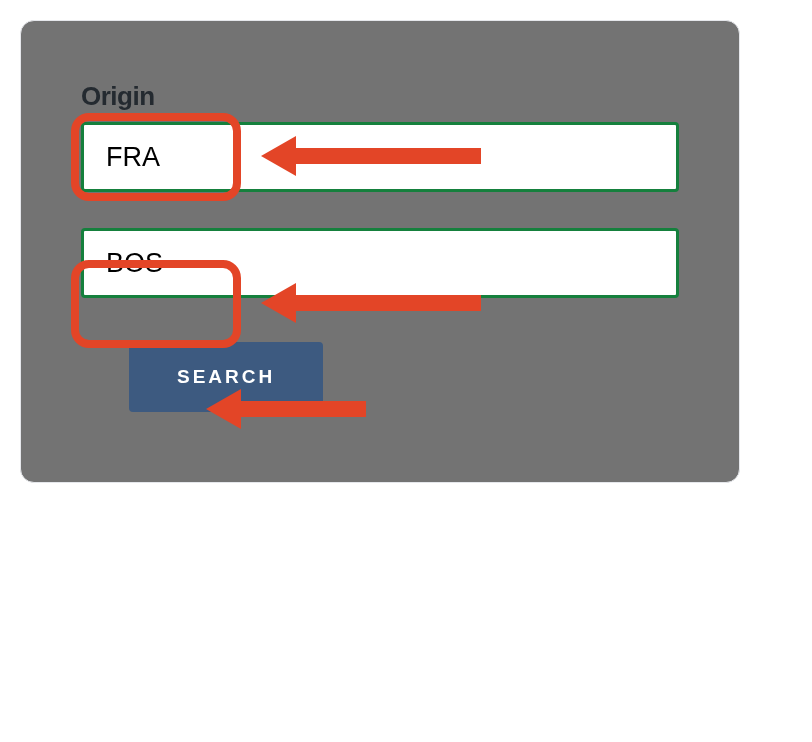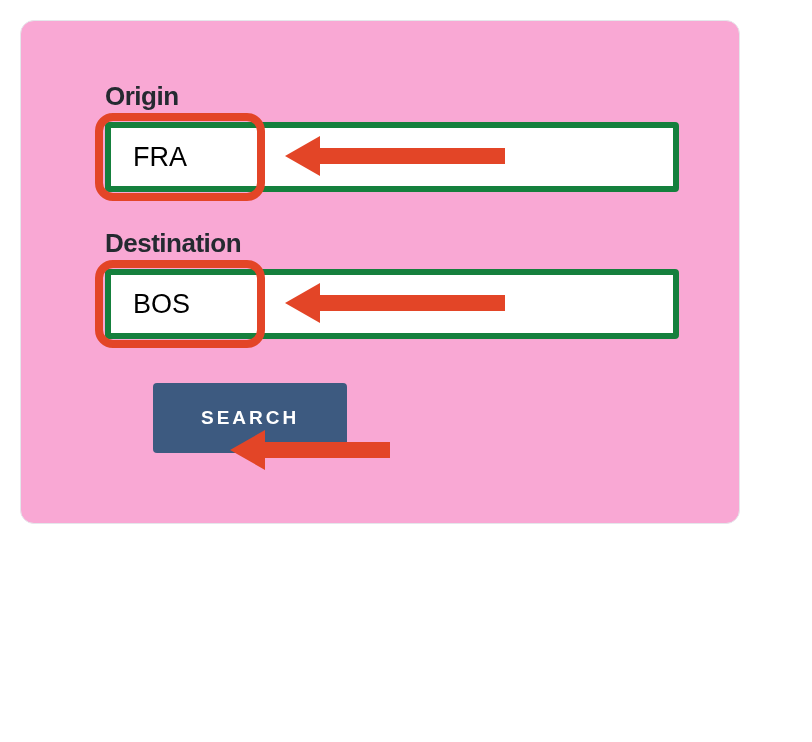--- a/index.html
+++ b/index.html
@@ -10,44 +10,44 @@
     body {
       font-family: -apple-system, BlinkMacSystemFont, "Segoe UI", Helvetica, Arial, sans-serif;
       background: #ffffff;
       padding: 20px;
       width: 812px;
       height: 742px;
     }
     .card {
       border: 1px solid #e5e7eb;
       border-radius: 14px;
-      padding: 60px 60px 70px 84px;
+      padding: 60px 60px 70px 60px;
       width: 720px;
       position: relative;
-      background: #f9a8d4;
+      background: #737373;
     }
     .field-group {
       margin-bottom: 36px;
       position: relative;
     }
     .field-group:last-of-type {
       margin-bottom: 0;
     }
     .field-label {
       font-size: 26px;
       font-weight: 700;
       color: #242a30;
       letter-spacing: -0.5px;
       margin-bottom: 10px;
       display: block;
     }
     .field-input {
       width: 100%;
       height: 70px;
-      border: 6px solid #15803d;
+      border: 3px solid #15803d;
       border-radius: 4px;
       padding: 0 22px;
       font-size: 27px;
       font-family: inherit;
       color: #000;
       background: #fff;
       outline: none;
     }
     .field-input::placeholder {
       color: #9ca3af;
@@ -89,21 +89,20 @@
     <input type="text" class="field-input" value="FRA" style="">
     <div class="highlight-box" style="left:-10px; top:32px; width:170px; height:88px;"></div>
     <div class="arrow" style="left:180px; top:50px;">
       <svg width="230" height="50">
         <polygon points="0,25 35,5 35,17 220,17 220,33 35,33 35,45" fill="#e34527"></polygon>
       </svg>
     </div>
   </div>
 
   <div class="field-group">
-    <label class="field-label">Destination</label>
     <input type="text" class="field-input" value="BOS" style="">
     <div class="highlight-box" style="left:-10px; top:32px; width:170px; height:88px;"></div>
     <div class="arrow" style="left:180px; top:50px;">
       <svg width="230" height="50">
         <polygon points="0,25 35,5 35,17 220,17 220,33 35,33 35,45" fill="#e34527"></polygon>
       </svg>
     </div>
   </div>
 
   <div class="field-group">

